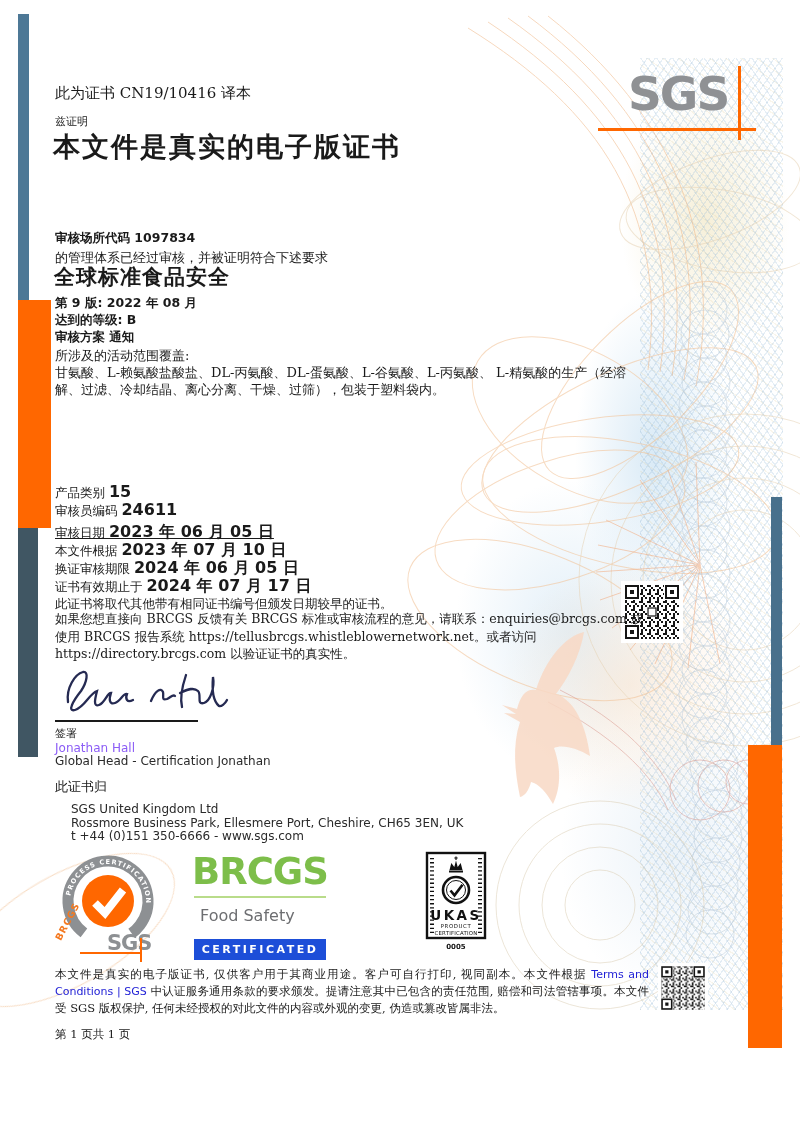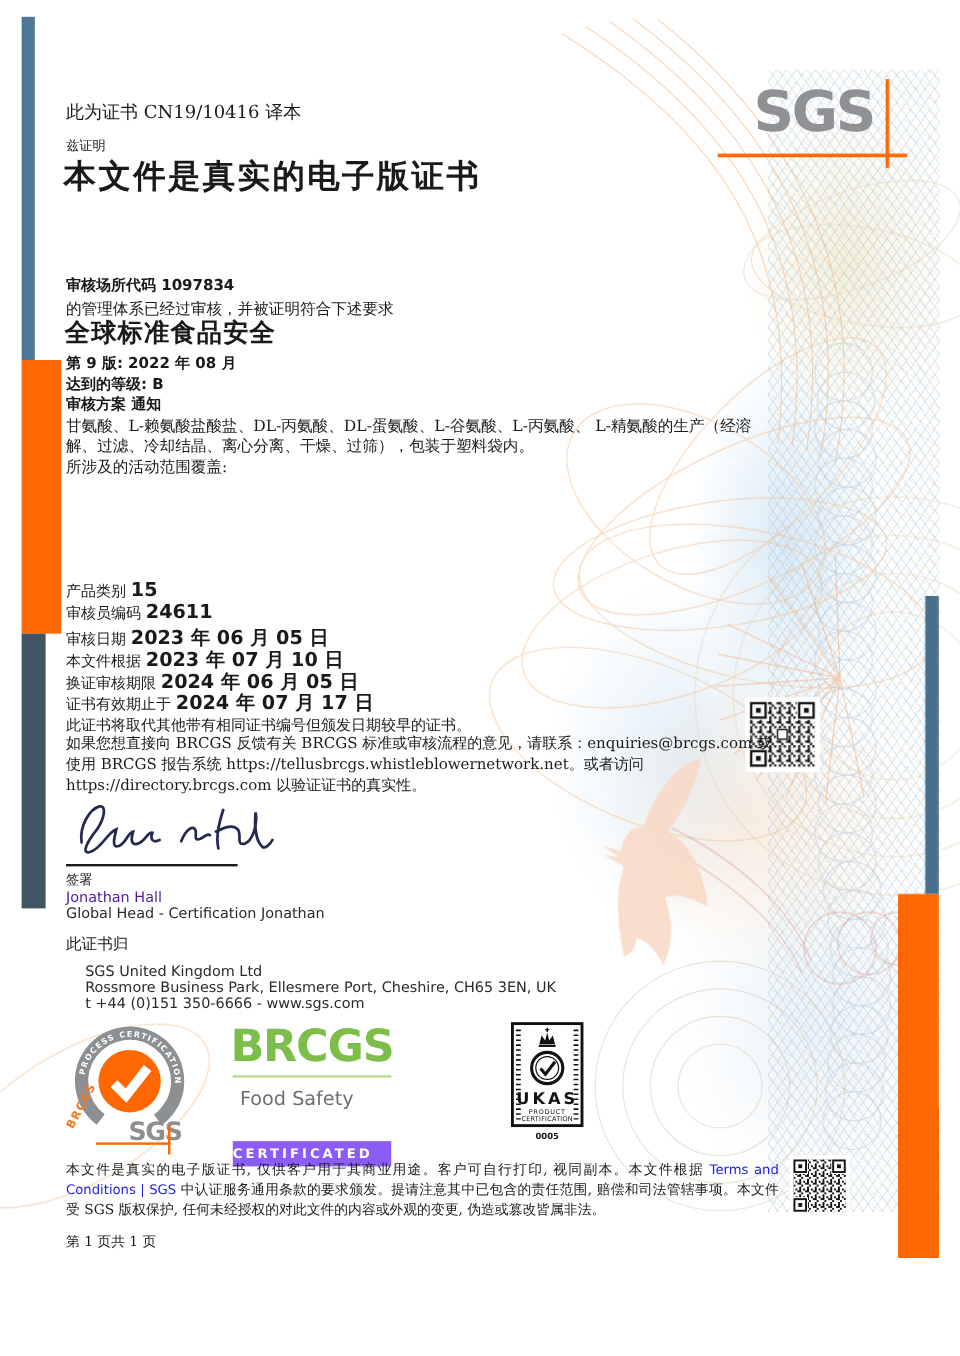--- a/index.html
+++ b/index.html
@@ -42,40 +42,40 @@
   .address{left:55px;top:202px;font-size:12.5px;}
   .site-code{left:55px;top:230px;font-size:12.5px;font-weight:bold;font-family:"DejaVu Sans","Liberation Sans",sans-serif;}
   .audited{left:55px;top:249px;font-size:13px;}
   .standard{left:54px;top:263px;font-size:21px;font-weight:bold;letter-spacing:1px;}
   .edition{left:55px;top:295px;font-size:12.5px;font-weight:bold;font-family:"DejaVu Sans","Liberation Sans",sans-serif;}
   .grade{left:55px;top:312px;font-size:12.5px;font-weight:bold;font-family:"DejaVu Sans","Liberation Sans",sans-serif;}
   .programme{left:55px;top:329px;font-size:12.5px;font-weight:bold;font-family:"DejaVu Sans","Liberation Sans",sans-serif;}
   .scope{left:55px;top:347px;width:586px;font-size:13px;line-height:17px;}
   .details{left:55px;top:483px;font-size:12.5px;line-height:17px;}
   .details .row .val{font-family:"DejaVu Sans","Liberation Sans",sans-serif;font-weight:bold;font-size:16px;}
-  .details .row.gap{margin-top:4px;}
+  .details .row.gap{margin-top:4px;text-decoration:underline;}
   .supersede{margin-top:0;}
   .feedback{left:55px;top:610px;width:600px;font-size:12.5px;line-height:17.5px;}
   .sig-line{left:55px;top:720px;width:143px;height:2px;background:#1a1a1a;}
   .sig-label{left:55px;top:726px;font-size:11px;}
-  .sig-name{left:55px;top:741px;font-size:12px;color:#4c1d95;}
+  .sig-name{left:55px;top:741px;font-size:12px;color:#8b5cf6;}
   .sig-title{left:55px;top:754px;font-size:12px;color:#2a2a2a;}
   .issuer-intro{left:55px;top:778px;font-size:13px;}
   .issuer{left:55px;top:803px;font-size:12px;line-height:13.5px;color:#2a2a2a;margin-left:16px;}
   .disclaimer{left:55px;top:966px;width:594px;font-size:11.5px;line-height:16px;text-align:justify;}
   .link{color:#2222d6;font-family:"DejaVu Sans","Liberation Sans",sans-serif;font-size:11px;text-decoration:none;cursor:pointer;}
   .page-info{left:55px;top:1027px;font-size:11.5px;}
 
   
   .brcgs{left:192px;top:853px;width:140px;text-align:left;font-family:"DejaVu Sans","Liberation Sans",sans-serif;}
   .brcgs .word{font-size:37px;font-weight:bold;color:#7dbe4a;letter-spacing:-1px;line-height:1;}
   .brcgs .rule{width:132px;height:2px;background:#b9dc8a;margin:6px 0 8px 2px;}
   .brcgs .tag{font-size:16px;color:#6d6e71;margin-left:8px;}
-  .brcgs .cert{margin-top:26px;margin-left:2px;width:132px;height:21px;background:#8b5cf6;color:#fff;
-    font-size:11px;font-weight:bold;letter-spacing:2.5px;line-height:21px;}
+  .brcgs .cert{margin-top:14px;margin-left:2px;width:132px;height:21px;background:#1d4ed8;color:#fff;
+    font-size:11px;font-weight:bold;letter-spacing:2.5px;text-align:center;line-height:21px;}
   .qr{background:#fff;}
 </style>
 </head>
 <body>
 
 <div class="page">
 
   <div class="abs blob blob1"></div>
   <div class="abs blob blob2"></div>
   <div class="abs blob blob3"></div>
@@ -197,22 +197,22 @@
   <div class="abs certify-intro">兹证明</div>
   <div class="abs company">本文件是真实的电子版证书</div>
   <div class="abs site-code">审核场所代码 1097834</div>
   <div class="abs audited">的管理体系已经过审核，并被证明符合下述要求</div>
   <div class="abs standard">全球标准食品安全</div>
   <div class="abs edition">第 9 版: 2022 年 08 月</div>
   <div class="abs grade">达到的等级: B</div>
   <div class="abs programme">审核方案 通知</div>
 
   <div class="abs scope">
+    <div>所涉及的活动范围覆盖:</div>
     <div>甘氨酸、L-赖氨酸盐酸盐、DL-丙氨酸、DL-蛋氨酸、L-谷氨酸、L-丙氨酸、 L-精氨酸的生产（经溶解、过滤、冷却结晶、离心分离、干燥、过筛），包装于塑料袋内。</div>
-    <div>所涉及的活动范围覆盖:</div>
   </div>
 
   <div class="abs details">
     <div class="row">
       <span>产品类别</span>
       <span class="val">15</span>
     </div>
     <div class="row">
       <span>审核员编码</span>
       <span class="val">24611</span>

